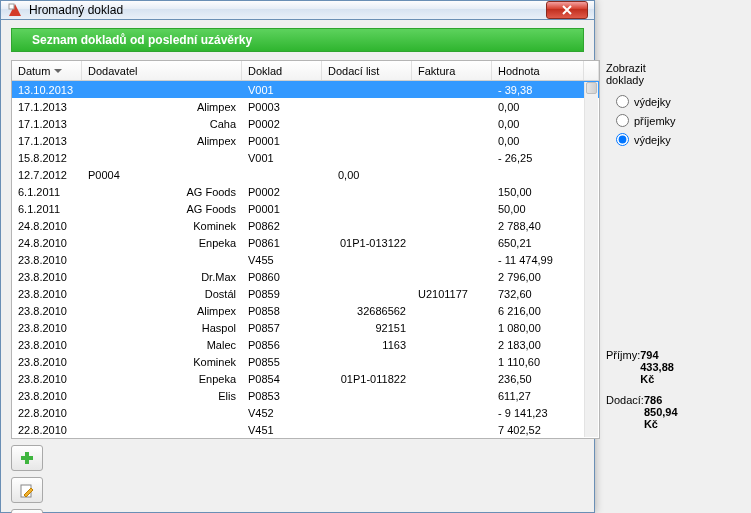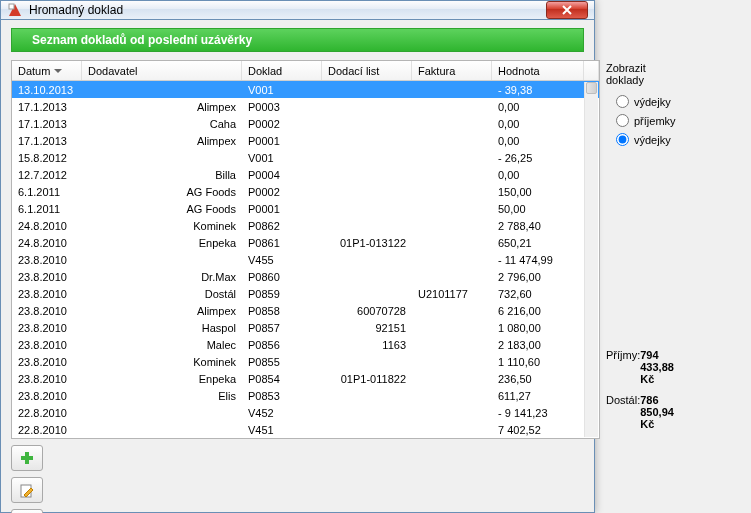--- a/index.html
+++ b/index.html
@@ -255,21 +255,20 @@
             <div class="tr">
               <div class="td col-datum">15.8.2012</div>
               <div class="td col-dodavatel"></div>
               <div class="td col-doklad">V001</div>
               <div class="td col-dodaci"></div>
               <div class="td col-faktura"></div>
               <div class="td col-hodnota">- 26,25</div>
             </div>
             <div class="tr">
               <div class="td col-datum">12.7.2012</div>
-              <div class="td col-dodavatel">Billa</div>
               <div class="td col-doklad">P0004</div>
               <div class="td col-dodaci"></div>
               <div class="td col-faktura"></div>
               <div class="td col-hodnota">0,00</div>
             </div>
             <div class="tr">
               <div class="td col-datum">6.1.2011</div>
               <div class="td col-dodavatel">AG Foods</div>
               <div class="td col-doklad">P0002</div>
               <div class="td col-dodaci"></div>
@@ -321,21 +320,21 @@
               <div class="td col-dodavatel">Dostál</div>
               <div class="td col-doklad">P0859</div>
               <div class="td col-dodaci"></div>
               <div class="td col-faktura">U2101177</div>
               <div class="td col-hodnota">732,60</div>
             </div>
             <div class="tr">
               <div class="td col-datum">23.8.2010</div>
               <div class="td col-dodavatel">Alimpex</div>
               <div class="td col-doklad">P0858</div>
-              <div class="td col-dodaci">60070728</div>
+              <div class="td col-dodaci">32686562</div>
               <div class="td col-faktura"></div>
               <div class="td col-hodnota">6 216,00</div>
             </div>
             <div class="tr">
               <div class="td col-datum">23.8.2010</div>
               <div class="td col-dodavatel">Haspol</div>
               <div class="td col-doklad">P0857</div>
               <div class="td col-dodaci">92151</div>
               <div class="td col-faktura"></div>
               <div class="td col-hodnota">1 080,00</div>
@@ -408,21 +407,21 @@
           <input type="radio" name="filt" checked="" style="">
           <span>výdejky</span>
         </label>
 
         <div class="totals">
           <div class="totals-row">
             <span>Příjmy:</span>
             <span class="val">794 433,88 Kč</span>
           </div>
           <div class="totals-row">
-            <span>Dostál:</span>
+            <span>Dodací:</span>
             <span class="val">786 850,94 Kč</span>
           </div>
         </div>
       </div>
 
     </div>
 
     <div class="toolbar">
       <div class="btn">
         <svg width="16" height="16" viewBox="0 0 16 16">

